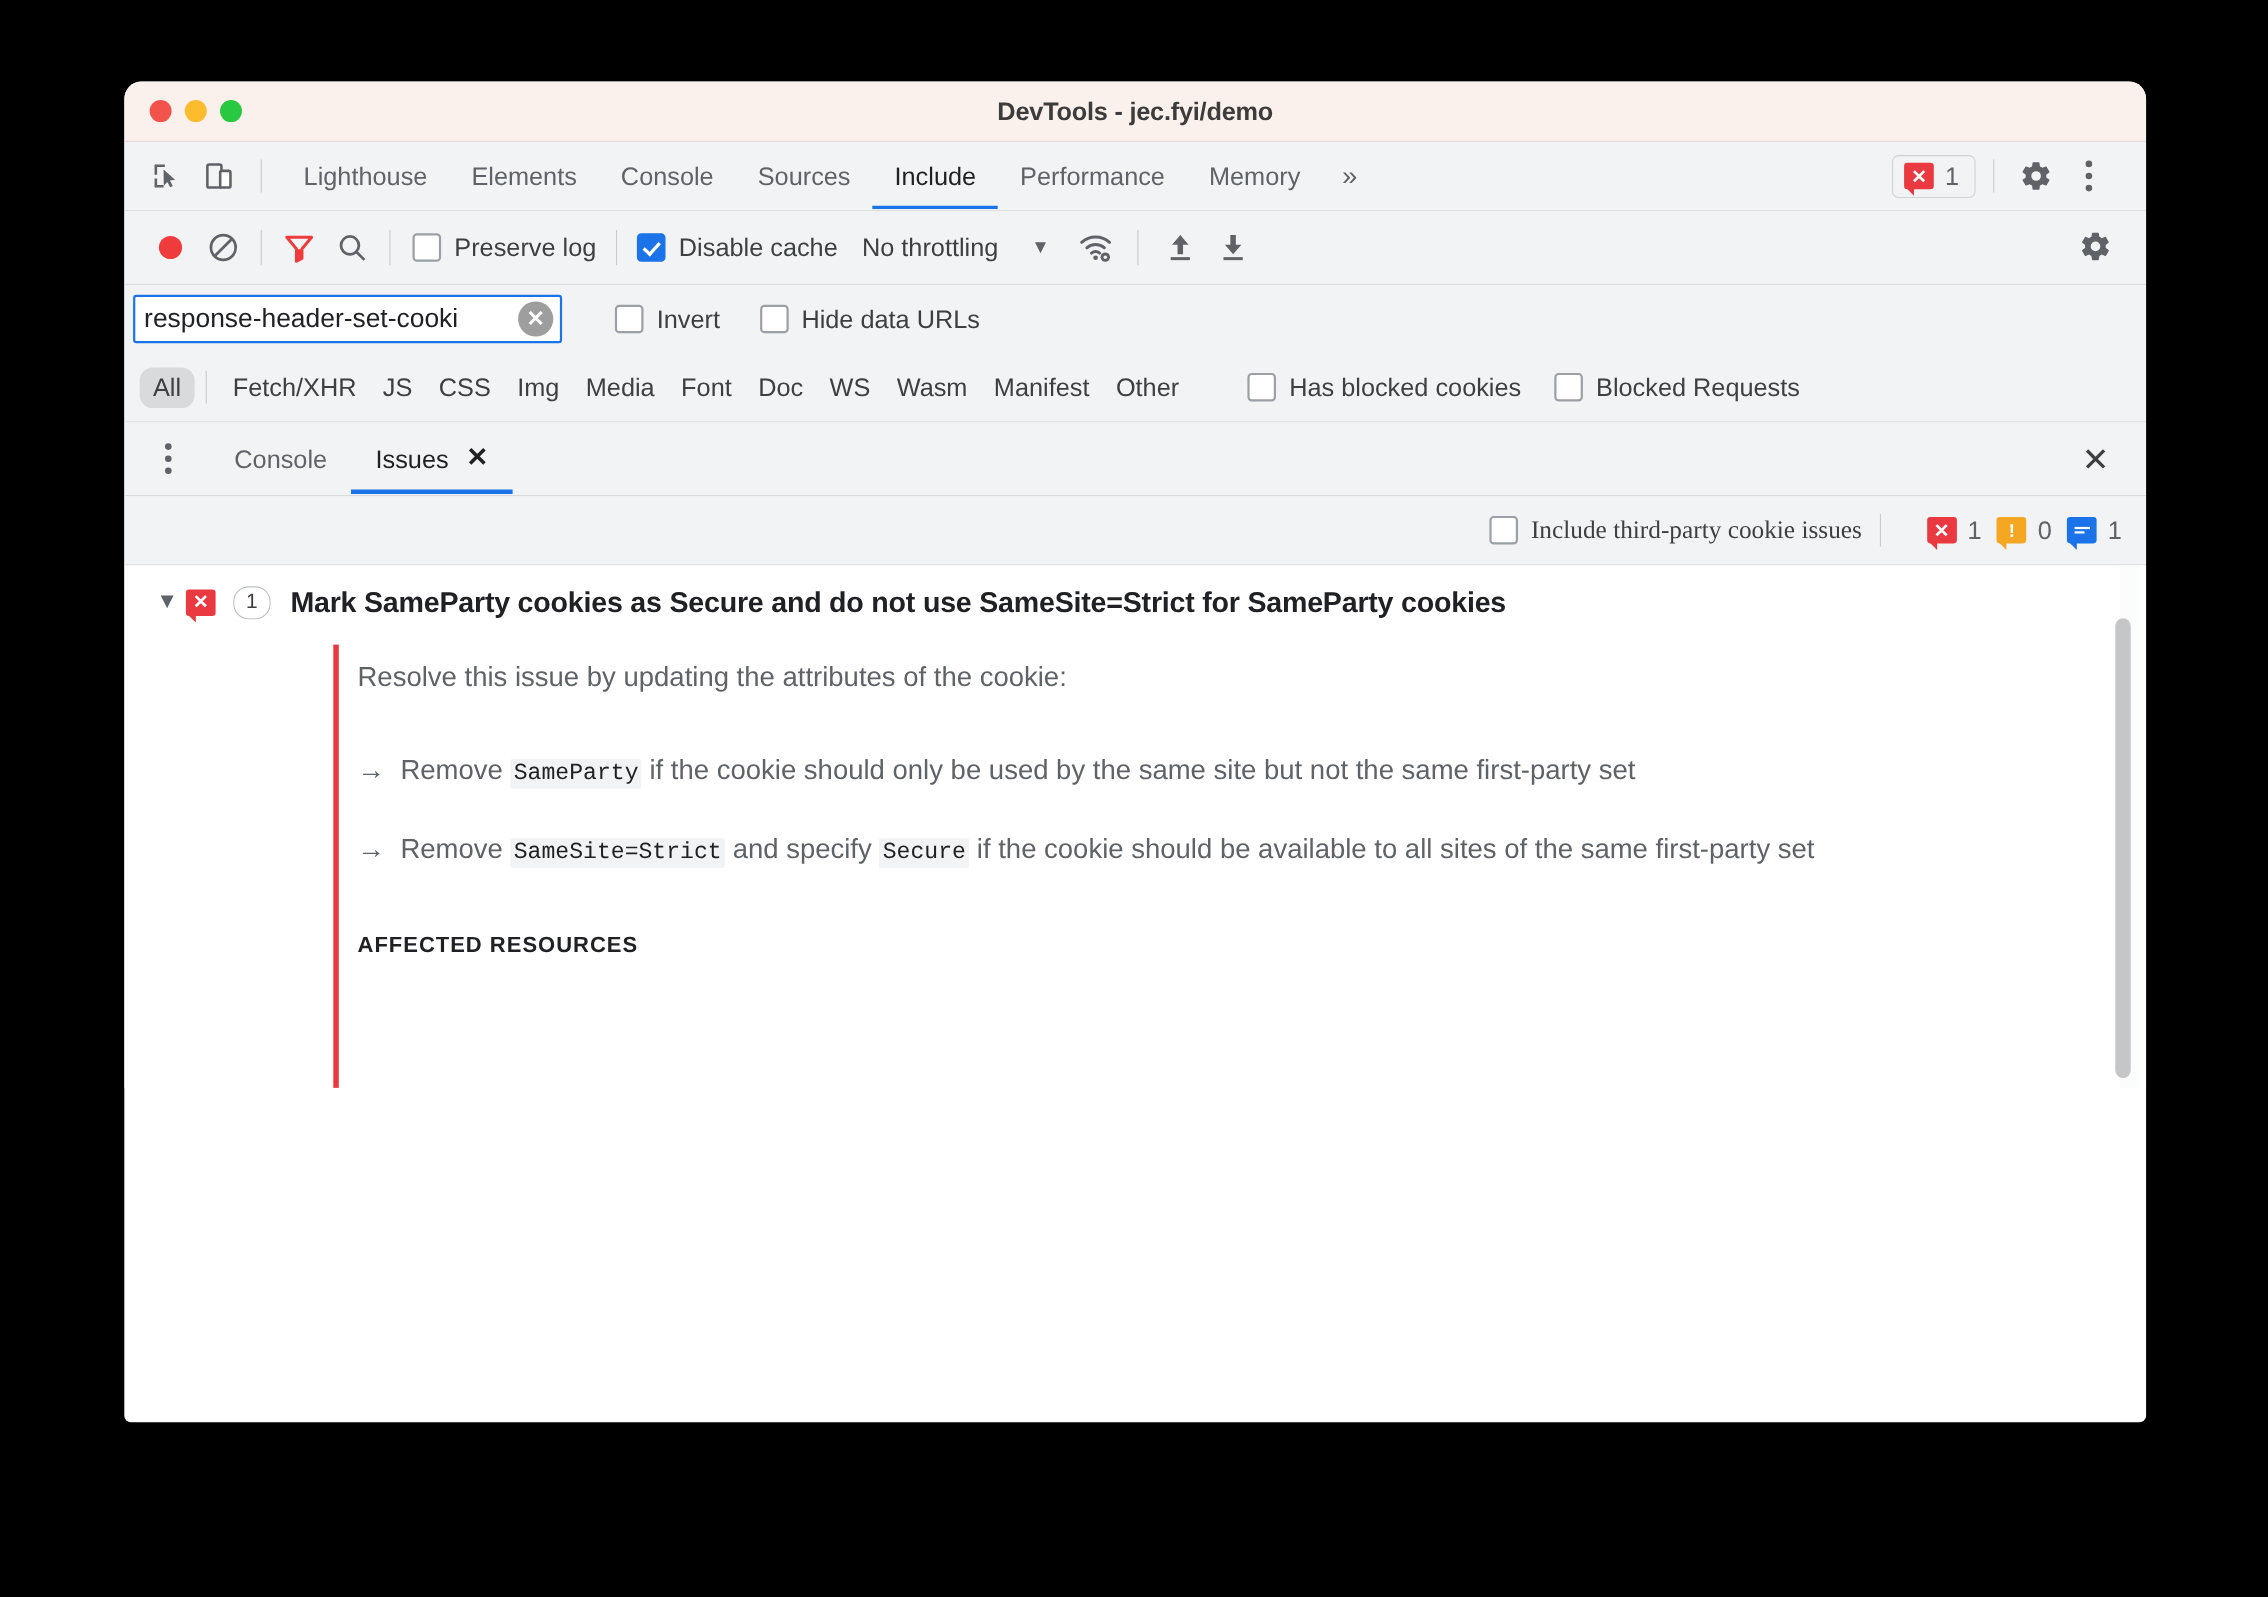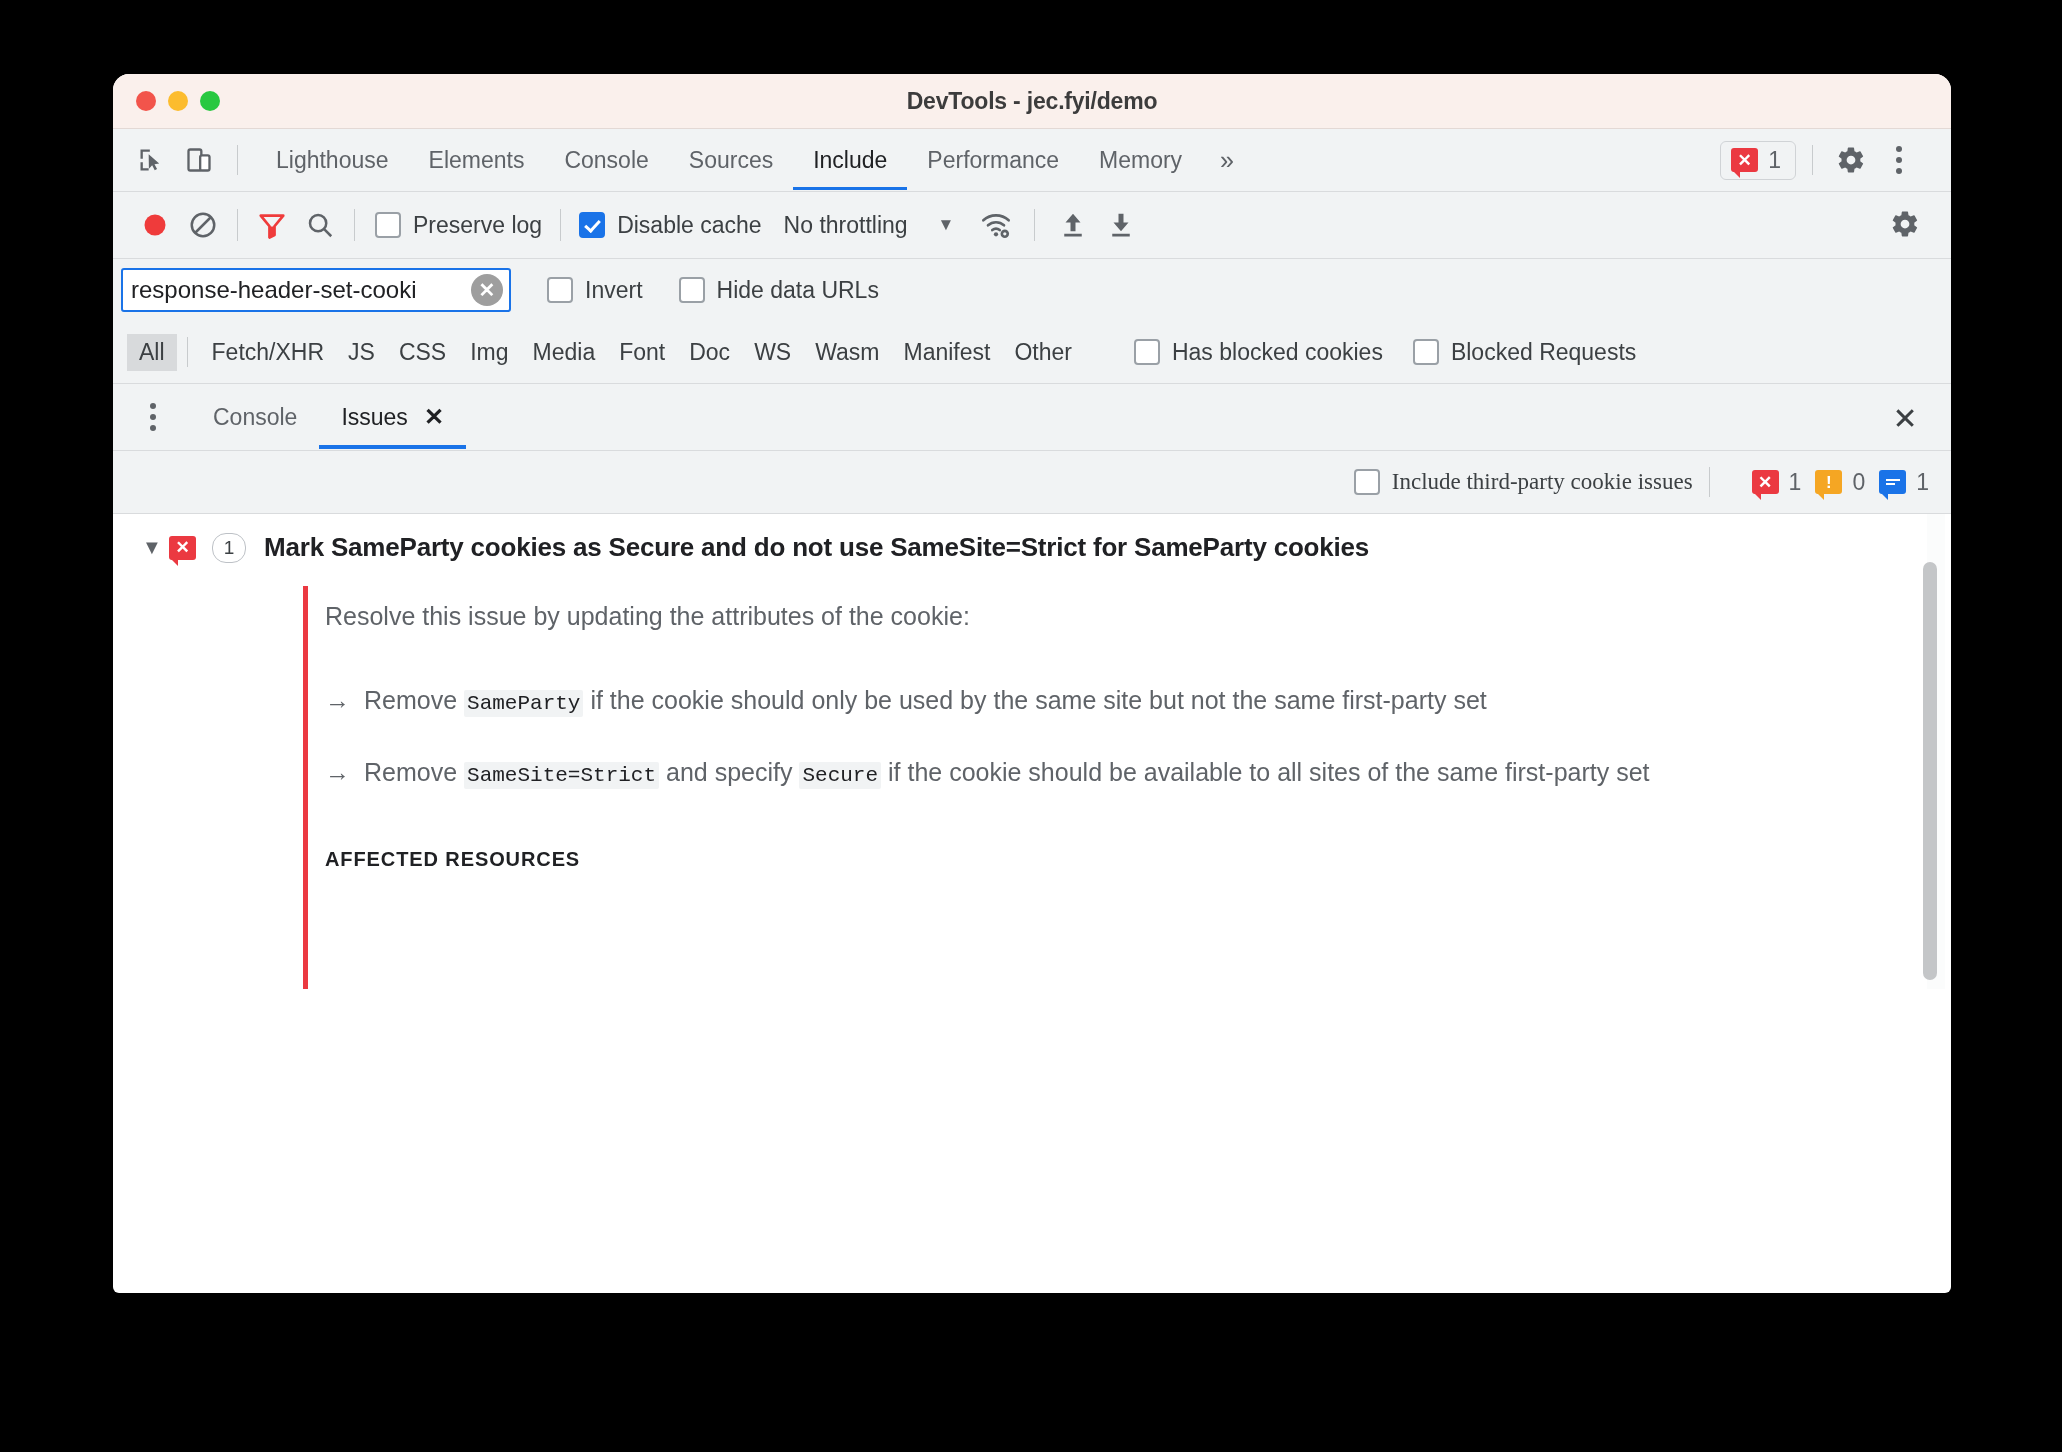--- a/index.html
+++ b/index.html
@@ -272,37 +272,37 @@
     color: #ffffff;
     display: flex; align-items: center; justify-content: center;
     font-size: 20px;
     font-weight: bold;
     line-height: 1;
   }
   .filter-checks {
     display: flex;
     align-items: center;
     gap: 36px;
-    margin-left: 36px;
+    margin-left: 48px;
   }
 
   
   .type-row {
     height: 62px;
     background: #f1f3f4;
     border-bottom: 1px solid #d9dbdd;
     display: flex;
     align-items: center;
     padding-left: 14px;
   }
   .type-chip {
     font-size: 23px;
     color: #3c4043;
     padding: 5px 12px;
-    border-radius: 0;
+    border-radius: 12px;
     white-space: nowrap;
   }
   .type-chip.selected {
     background: #d8dadc;
   }
   .type-sep {
     width: 1px; height: 30px;
     background: #c8cbcd;
     margin: 0 12px 0 10px;
   }

